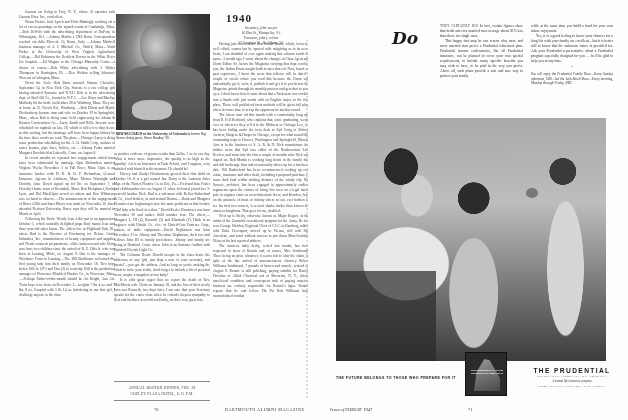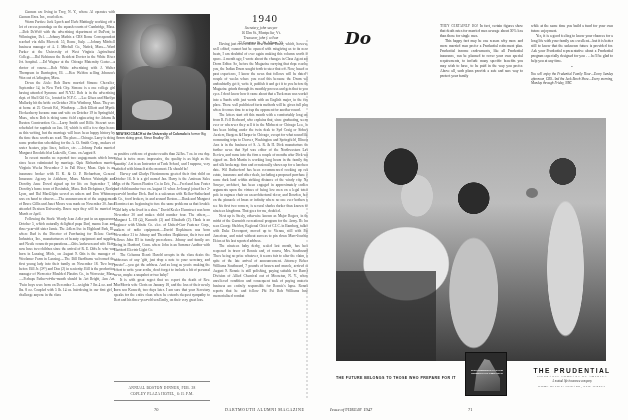--- a/index.html
+++ b/index.html
@@ -18,32 +18,32 @@
   .photo-skier { position:absolute; left:116px; top:14px; width:94px; height:116px;
     background: radial-gradient(ellipse at 35% 30%, #d8d8d8 0%, #8a8a8a 20%, #3a3a3a 55%, #222 100%); }
   .photo-skier .face { position:absolute; left:24px; top:10px; width:36px; height:44px; border-radius:45%;
     background: radial-gradient(ellipse at 45% 50%, #cfcfcf 0%, #9a9a9a 50%, #505050 100%); }
   .photo-skier .shirt { position:absolute; left:6px; top:52px; width:84px; height:64px; border-radius:30% 30% 0 0;
     background: linear-gradient(#6a6a6a, #4a4a4a); }
   .photo-skier .hands { position:absolute; left:16px; top:86px; width:40px; height:20px; border-radius:40%; background:#bdbdbd; }
   .caption { position:absolute; left:116px; top:132px; width:96px; font-family:"Liberation Sans", sans-serif;
     font-size:3.2px; line-height:4.4px; color:#333; }
   .caption b { font-weight:bold; }
-  .class-year { position:absolute; left:217px; top:12px; width:96px; text-align:center; font-size:11px; letter-spacing:1px; color:#222; }
+  .class-year { position:absolute; left:226px; top:12px; width:96px; text-align:left; font-size:11px; letter-spacing:1px; color:#222;font-weight:bold; }
   .class-officers { position:absolute; left:213px; top:26px; width:96px; text-align:center; font-size:3.6px; line-height:5px; color:#444; }
   .dinner-notice { position:absolute; left:114px; top:381px; width:96px; text-align:center; font-size:3.6px; line-height:6px; color:#444;
     border-top:0.6px solid #888; border-bottom:0.6px solid #888; padding:3px 0; letter-spacing:0.3px; }
   .page-num { position:absolute; font-size:4.5px; color:#444; }
   #left-page-num { left:154px; top:407px; }
   #right-page-num { left:468px; top:407px; }
   .footer-mag { position:absolute; left:225px; top:407px; font-size:4px; letter-spacing:0.6px; color:#333; }
   .footer-issue { position:absolute; left:330px; top:407px; font-size:4.6px; color:#333; font-style:italic; }
   .footer-issue span { font-style:normal; font-variant:small-caps; }
   .ad-headline { position:absolute; left:345px; top:28px; width:120px; font-family:"DejaVu Serif", serif;
-    font-style:italic; font-weight:bold; font-size:17px; line-height:21px; color:#1a1a1a; }
+    font-style:italic; font-weight:bold; font-size:17px; line-height:21px; color:#1a1a1a; text-align:center; }
   .ad-col { position:absolute; font-size:3.7px; line-height:5px; text-align:justify; color:#333; }
   .ad-col1 { left:440px; top:24px; width:83px; }
   .ad-col2 { left:531px; top:24px; width:82px; }
   .ad-col p { text-indent:5px; }
   .ad-col .sc { font-variant:small-caps; letter-spacing:0.3px; }
   .ad-bullet { text-align:center; font-size:4px; line-height:6px; }
   .ad-radio { font-style:italic; font-size:3.4px; line-height:4.5px; margin-top:2px; }
   .ad-photo { position:absolute; left:336px; top:118px; width:270px; height:243px;
     background:
       radial-gradient(ellipse 28px 30px at 24% 20%, #2a2a2a 60%, transparent 62%),

